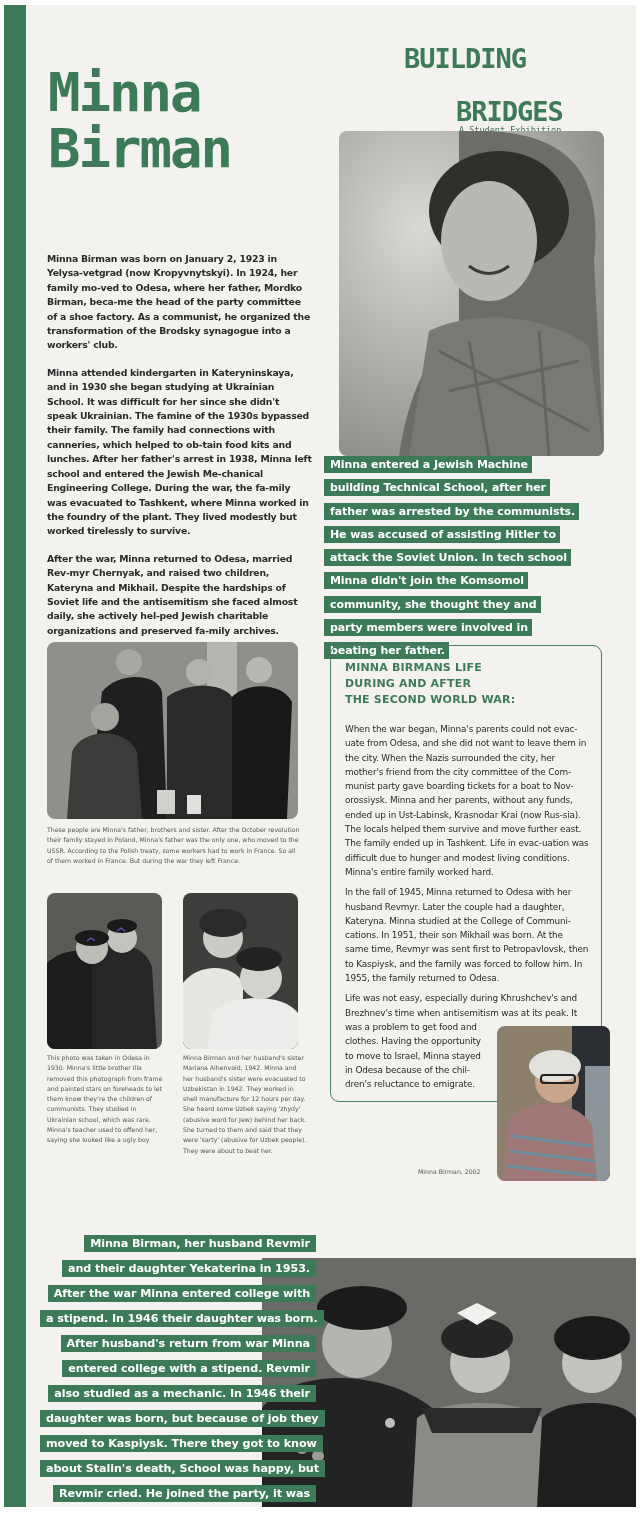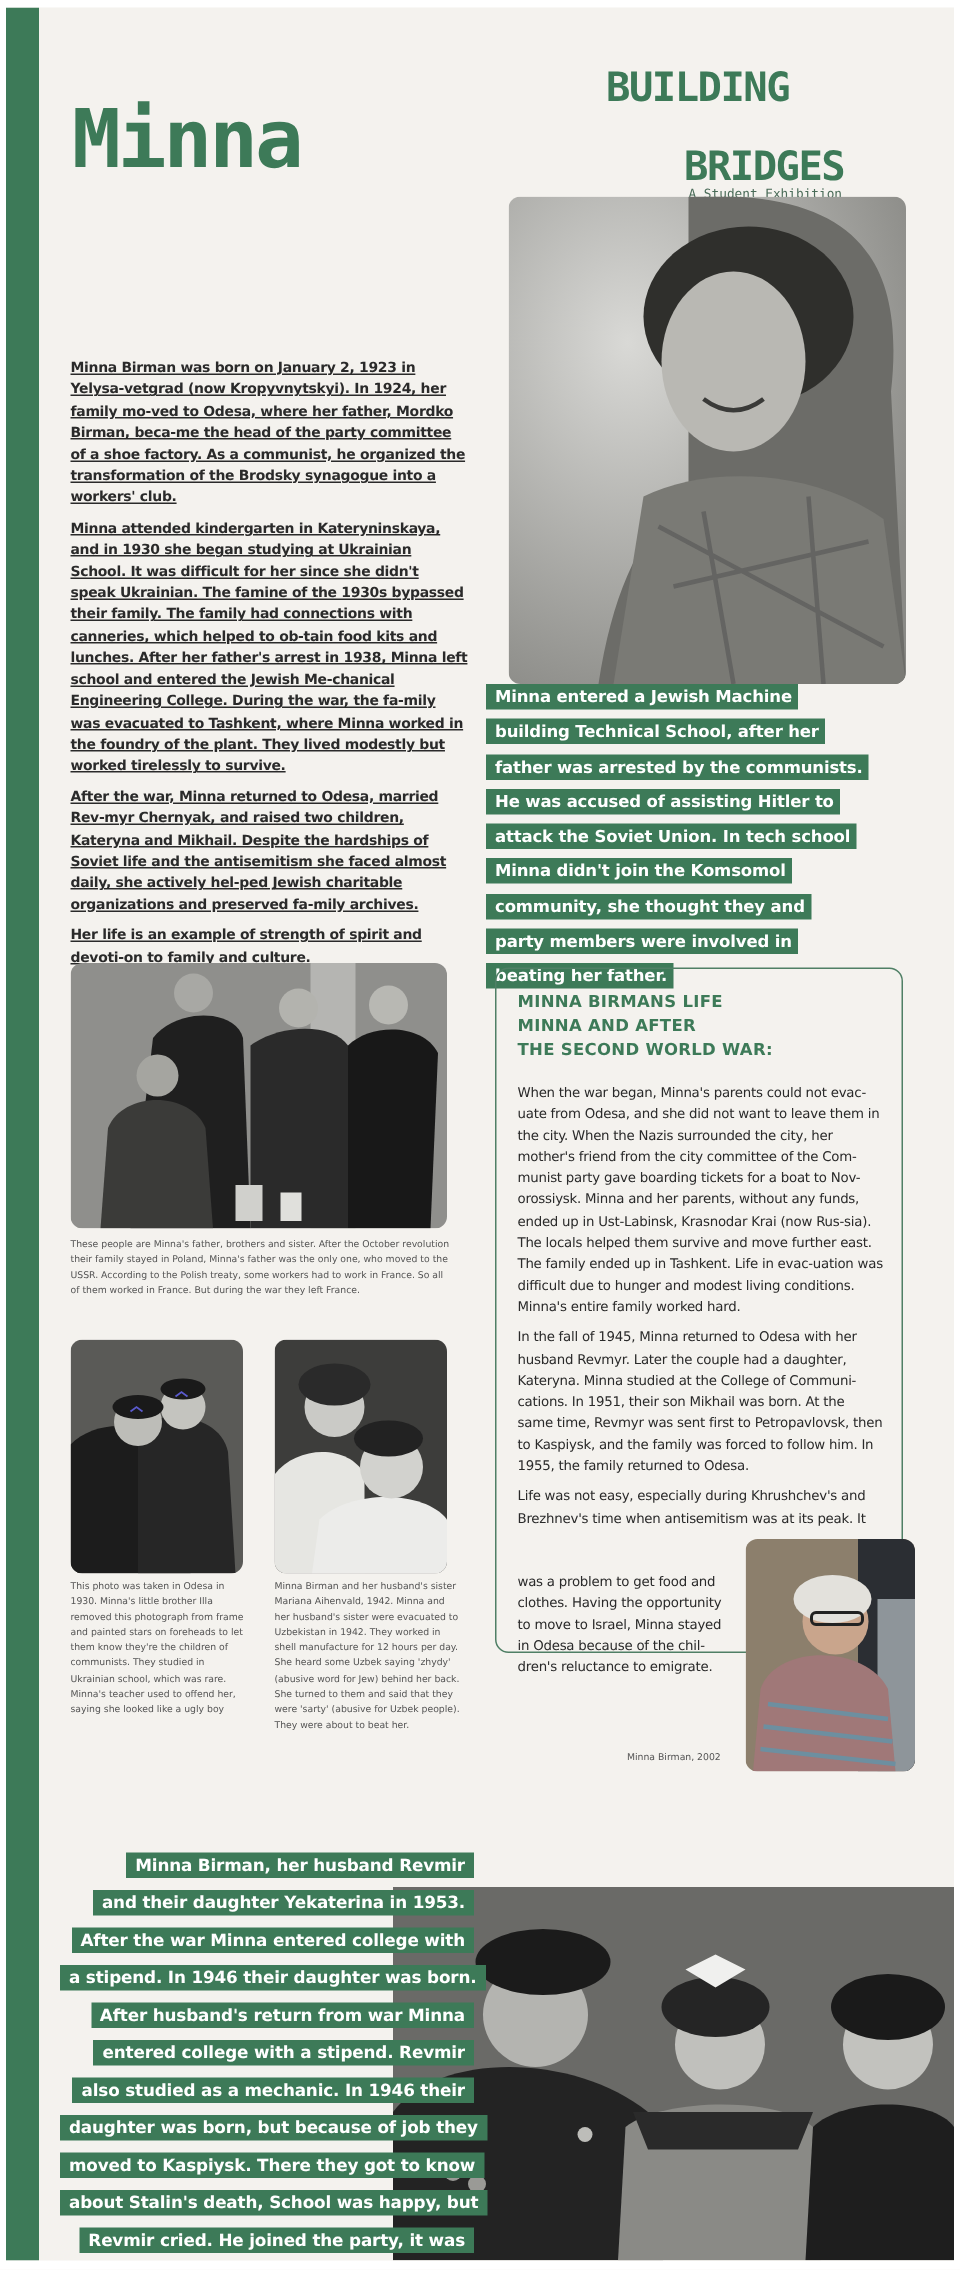--- a/index.html
+++ b/index.html
@@ -5,40 +5,41 @@
   html, body { margin: 0; padding: 0; background: #ffffff; }
   body { width: 640px; height: 1513px; position: relative; overflow: hidden; font-family: "DejaVu Sans", sans-serif; }
   .poster { position: absolute; left: 4px; top: 5px; width: 632px; height: 1502px; background: #f4f2ee; overflow: hidden; }
   .green-bar { position: absolute; left: 0; top: 0; width: 22px; height: 100%; background: #3d7a58; }
   .title { position: absolute; left: 44px; top: 60px; color: #3d7a58; font-family: "DejaVu Sans Mono", monospace; font-weight: bold; font-size: 54px; line-height: 56px; letter-spacing: -2px; }
   .brand { position: absolute; left: 400px; top: 40px; color: #3d7a58; font-family: "DejaVu Sans Mono", monospace; font-weight: bold; font-size: 27px; line-height: 27px; letter-spacing: -1px; }
   .brand .l2 { padding-left: 52px; display: block; margin-top: 26px; }
   .brand .sub { display: block; padding-left: 55px; font-size: 8.5px; line-height: 10px; font-weight: normal; color: #4a6b58; letter-spacing: 0; }
   .photo { position: absolute; border-radius: 8px; overflow: hidden; }
   .bio { position: absolute; left: 43px; top: 234px; width: 265px; font-size: 9.3px; line-height: 14.4px; font-weight: bold; color: #2a2a2a; font-family: "DejaVu Sans", sans-serif; letter-spacing: -0.2px; }
-  .bio p { margin: 0 0 6px 0; text-decoration: underline; }
+  .bio p { margin: 13px 0 6px 0; }
   .hl-block { position: absolute; left: 320px; top: 448px; width: 260px; }
   .hl-line { display: inline-block; background: #3d7a58; color: #ffffff; font-weight: bold; font-size: 11px; line-height: 15px; padding: 1px 4px 1px 6px; margin-bottom: 3.3px; white-space: nowrap; letter-spacing: -0.1px; }
   .caption { position: absolute; font-size: 6.2px; line-height: 10.3px; color: #555; font-family: "DejaVu Sans", sans-serif; }
   .box { position: absolute; left: 326px; top: 640px; width: 270px; height: 455px; border: 1.5px solid #4f7f65; border-radius: 9px; }
   .box-title { position: absolute; left: 14px; top: 14px; color: #3d7a58; font-weight: bold; font-size: 11px; line-height: 16px; letter-spacing: 0.2px; }
   .box-body { position: absolute; left: 14px; top: 76px; width: 244px; font-size: 8.9px; line-height: 14.3px; color: #2a2a2a; letter-spacing: -0.15px; }
   .box-body p { margin: 0 0 6px 0; }
-  .box-body .narrow { width: 140px; margin-top: 28px; }
+  .box-body .narrow { width: 140px; }
   .bottom-block { position: absolute; left: 36px; top: 1227px; width: 276px; text-align: right; }
   .bottom-block .hl-line { font-size: 11.2px; line-height: 15px; margin-bottom: 5px; padding: 1px 6px 1px 6px; }
 </style>
 </head>
 <body>
 
 <div class="poster">
   <div class="green-bar"></div>
 
   <div class="title">
     <div>Minna</div>
+    <div>Birman</div>
   </div>
 
   <div class="brand">
     <span>BUILDING</span>
     <span class="l2">BRIDGES</span>
     <span class="sub">A Student Exhibition</span>
   </div>
 
   <div class="photo" style="left:335px; top:126px; width:265px; height:325px;">
     <svg width="265" height="325" viewBox="0 0 265 325">
@@ -118,21 +119,21 @@
       <path d="M30 120 C 50 100 100 100 115 120 L 115 156 L 25 156 Z" fill="#ececea"></path>
       <circle cx="78" cy="85" r="21" fill="#d2d2ce"></circle>
       <ellipse cx="76" cy="66" rx="23" ry="12" fill="#222"></ellipse>
     </svg>
   </div>
   <div class="caption" style="left:179px; top:1048px; width:125px;">Minna Birman and her husband's sister Mariana Aihenvald, 1942. Minna and her husband's sister were evacuated to Uzbekistan in 1942. They worked in shell manufacture for 12 hours per day. She heard some Uzbek saying 'zhydy' (abusive word for Jew) behind her back. She turned to them and said that they were 'sarty' (abusive for Uzbek people). They were about to beat her.</div>
 
   <div class="box">
     <div class="box-title">
       <div>MINNA BIRMANS LIFE</div>
-      <div>MINNA AND AFTER</div>
+      <div>DURING AND AFTER</div>
       <div>THE SECOND WORLD WAR:</div>
     </div>
     <div class="box-body">
       <p>When the war began, Minna's parents could not evac-uate from Odesa, and she did not want to leave them in the city. When the Nazis surrounded the city, her mother's friend from the city committee of the Com-munist party gave boarding tickets for a boat to Nov-orossiysk. Minna and her parents, without any funds, ended up in Ust-Labinsk, Krasnodar Krai (now Rus-sia). The locals helped them survive and move further east. The family ended up in Tashkent. Life in evac-uation was difficult due to hunger and modest living conditions. Minna's entire family worked hard.</p>
       <p>In the fall of 1945, Minna returned to Odesa with her husband Revmyr. Later the couple had a daughter, Kateryna. Minna studied at the College of Communi-cations. In 1951, their son Mikhail was born. At the same time, Revmyr was sent first to Petropavlovsk, then to Kaspiysk, and the family was forced to follow him. In 1955, the family returned to Odesa.</p>
       <p style="margin:0;">Life was not easy, especially during Khrushchev's and Brezhnev's time when antisemitism was at its peak. It</p>
       <p class="narrow">was a problem to get food and clothes. Having the opportunity to move to Israel, Minna stayed in Odesa because of the chil-dren's reluctance to emigrate.</p>
     </div>
   </div>
 

